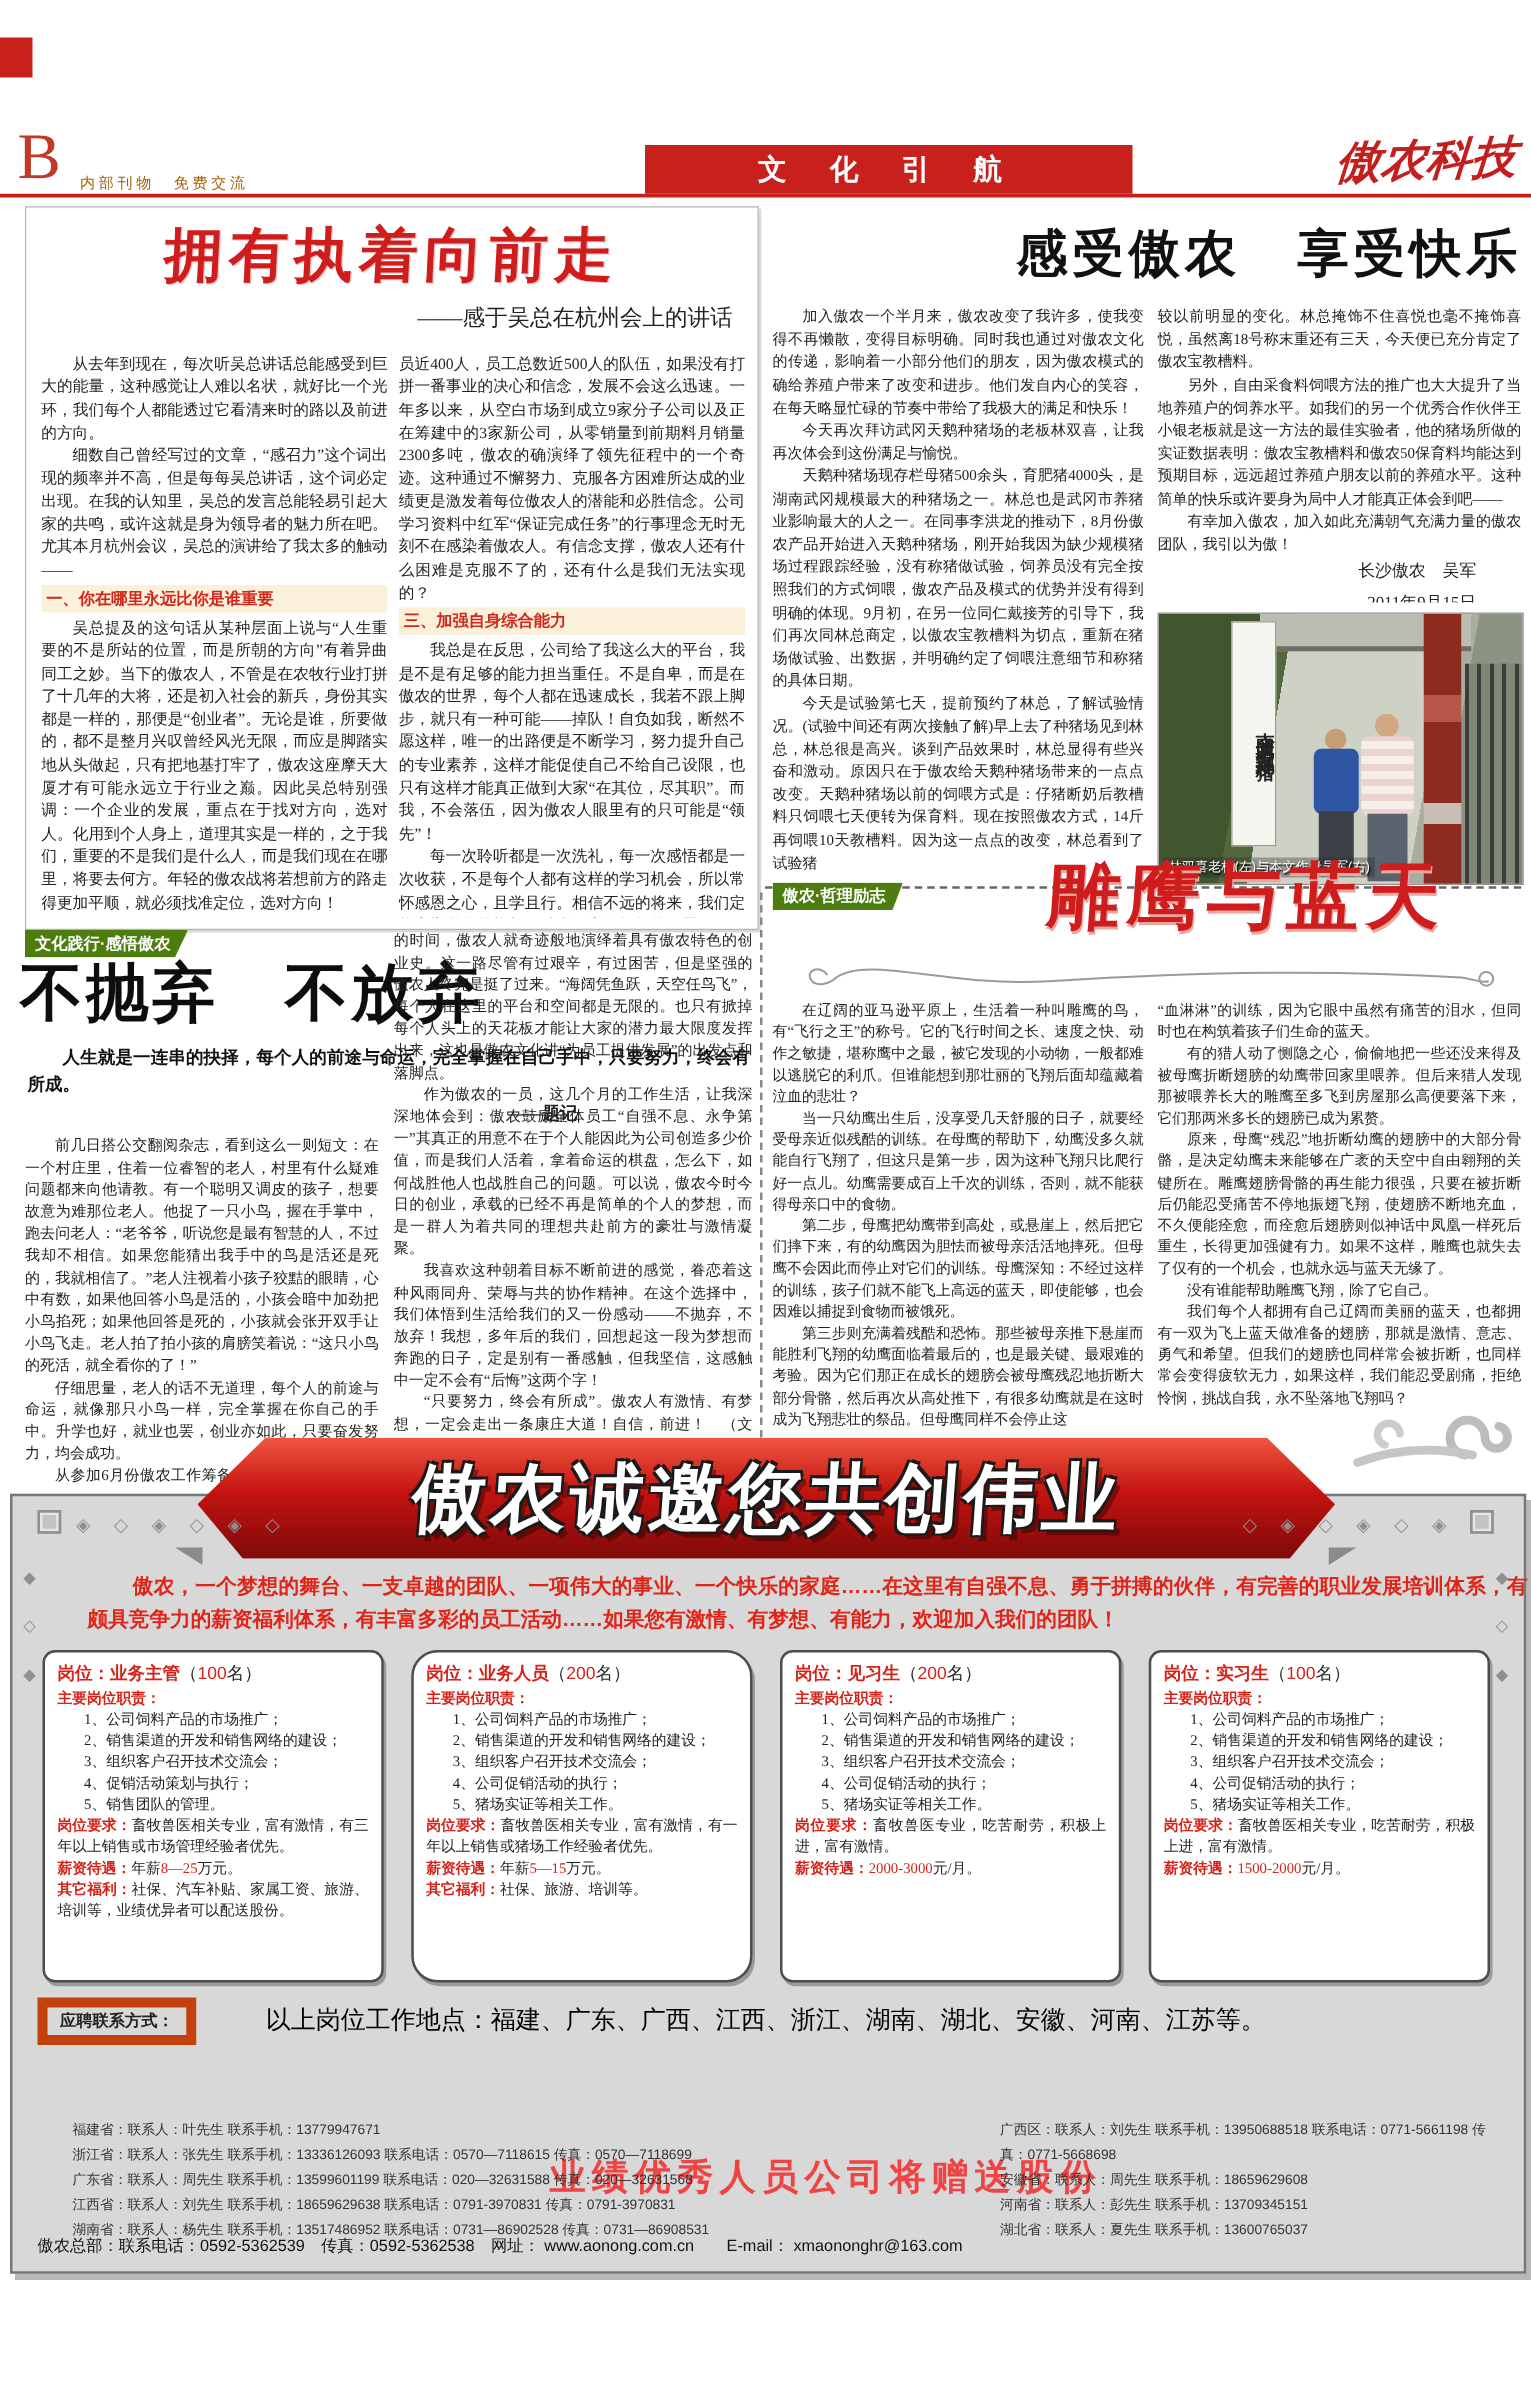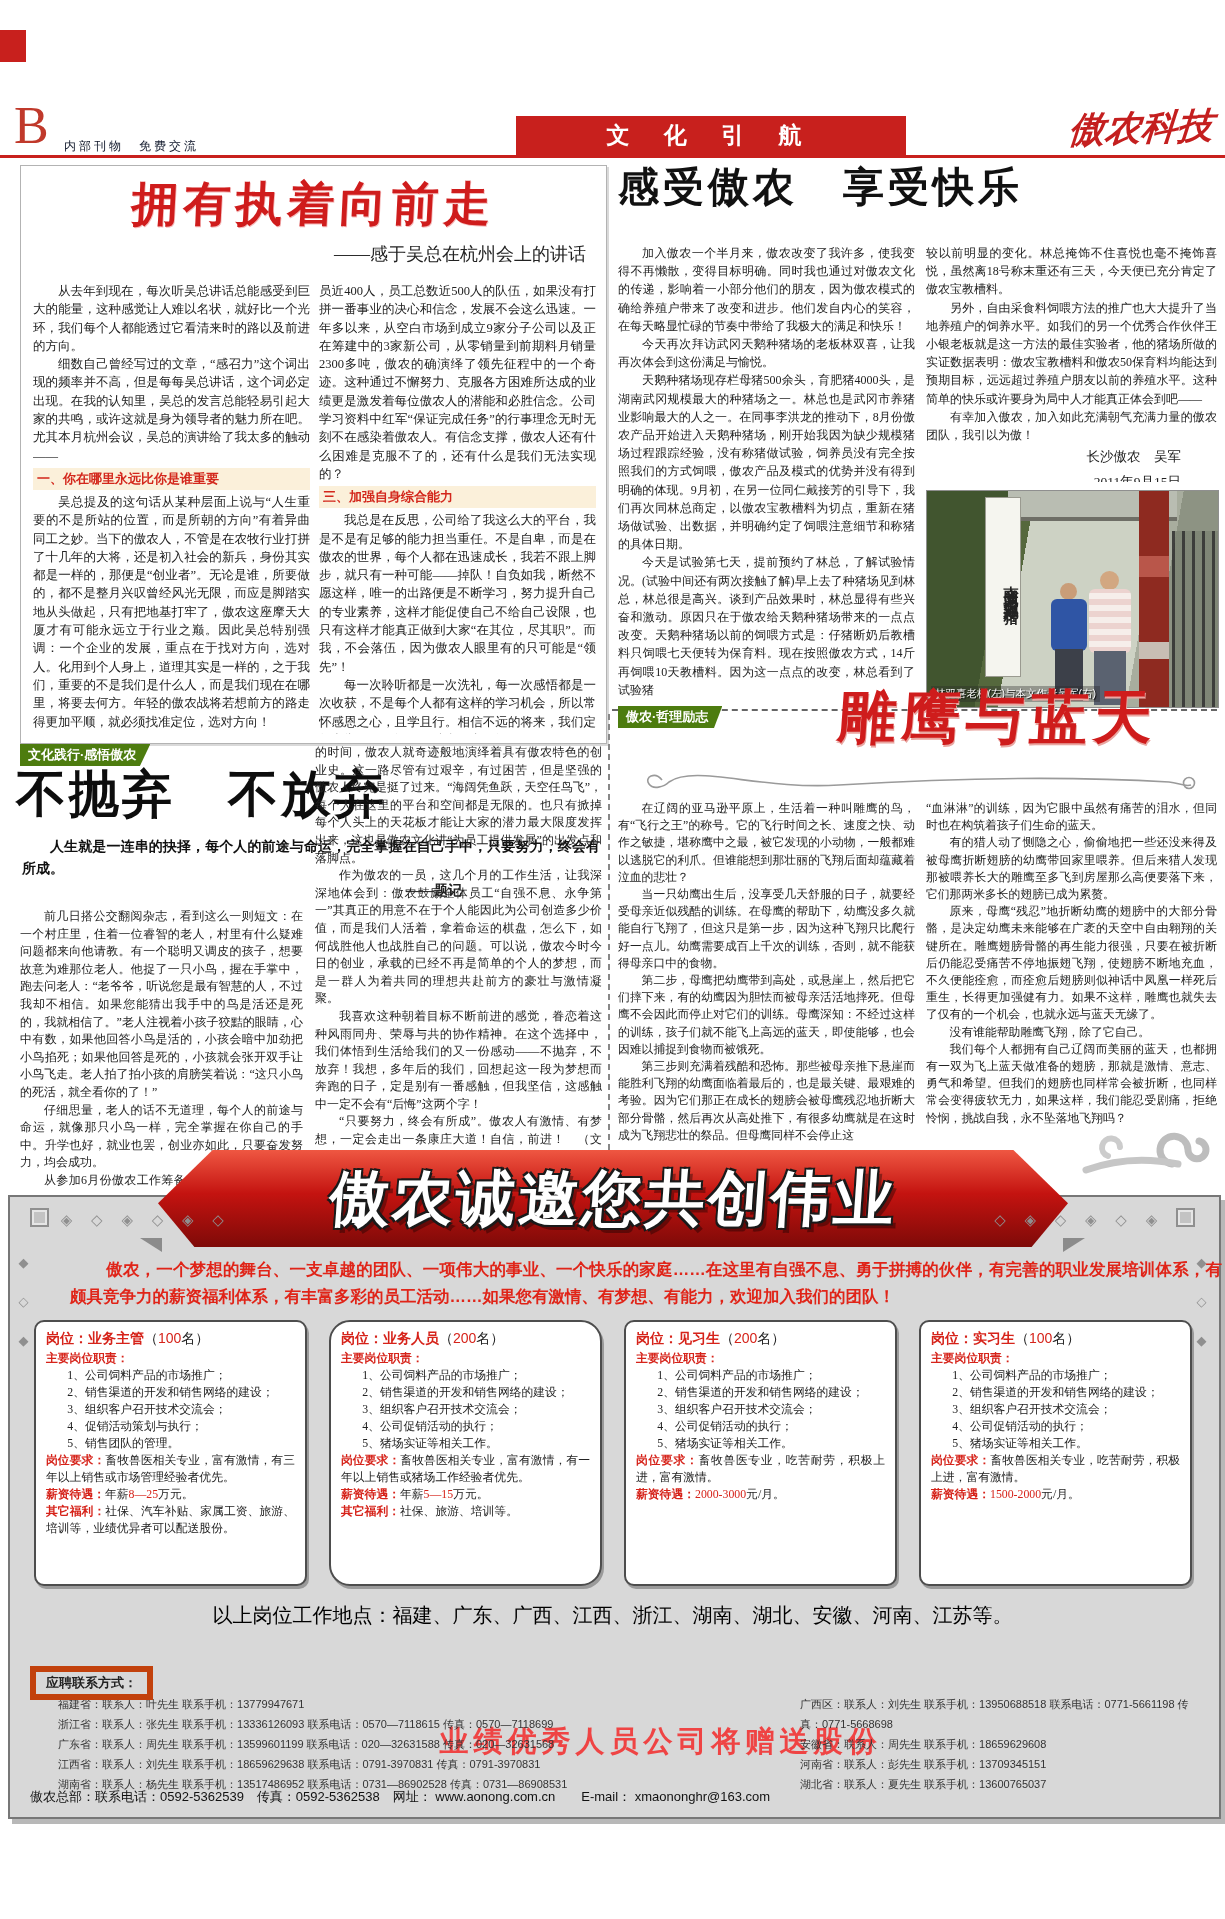--- a/index.html
+++ b/index.html
@@ -4,21 +4,21 @@
 <style>
   html,body{margin:0;padding:0;background:#efefef;}
   #page{position:relative;width:1225px;height:1919px;background:#ffffff;overflow:hidden;
         font-family:"Liberation Serif",serif;color:#222;}
   [data-bind]{white-space:pre-wrap;}
 
   
   .corner-red{position:absolute;left:0;top:30px;width:26px;height:32px;background:#c8201d;}
   .sec-letter{position:absolute;left:14px;top:100px;font-family:"Liberation Serif",serif;
               font-size:52px;line-height:52px;color:#c0392b;}
-  .tagline{position:absolute;left:64px;top:138px;font-size:12px;color:#0f172a;letter-spacing:3px;}
+  .tagline{position:absolute;left:64px;top:138px;font-size:12px;color:#a16207;letter-spacing:3px;}
   .hdr-rule{position:absolute;left:0;top:155px;width:1225px;height:3px;background:#c8201d;}
   .hdr-banner{position:absolute;left:516px;top:116px;width:390px;height:39px;background:#c8201d;
               color:#fff;text-align:center;font-size:23px;line-height:39px;letter-spacing:14px;
               font-family:"Liberation Sans",sans-serif;font-weight:bold;}
   .logo{position:absolute;right:12px;top:104px;font-size:36px;font-weight:bold;color:#c41f1f;
         font-style:italic;transform:skewX(-6deg) rotate(-2deg);font-family:"Liberation Serif",serif;}
 
   
   .a1-box{position:absolute;left:20px;top:165px;width:585px;height:577px;border:1px solid #b3b3b3;
           box-shadow:2px 2px 0 #d9d9d9;background:#fff;}
@@ -28,21 +28,21 @@
   .a1-sub{position:absolute;top:76px;right:20px;font-size:18px;color:#222;}
   .a1-col{position:absolute;top:116px;width:277px;height:452px;overflow:hidden;
           font-size:12.5px;line-height:18.3px;text-align:justify;}
   .a1-col.c1{left:12px;} .a1-col.c2{left:298px;}
   .a1-col p{margin:0;text-indent:2em;}
   .a1-col p.cont{text-indent:0;}
   .subhead{background:#fbf0da;color:#d3271c;font-weight:bold;font-size:13px;line-height:20px;
            padding:1px 4px;margin:3px 0;font-family:"Liberation Sans",sans-serif;}
 
   
-  .a2-title{position:absolute;left:618px;top:160px;width:600px;text-align:left;font-size:41px;
+  .a2-title{position:absolute;left:618px;top:176px;width:600px;text-align:right;font-size:41px;
             font-weight:bold;letter-spacing:4px;color:#111;font-family:"Liberation Serif",serif;}
   .a2-col{position:absolute;top:244px;overflow:hidden;font-size:12px;line-height:18.2px;text-align:justify;}
   .a2-col.c1{left:618px;width:297px;height:462px;}
   .a2-col.c2{left:926px;width:291px;height:238px;}
   .a2-col p{margin:0;text-indent:2em;}
   .a2-col p.cont{text-indent:0;}
   .sign{ text-align:right;padding-right:36px;font-size:13.5px;line-height:25px;text-indent:0 !important;}
 
   
   .photo{position:absolute;left:926px;top:490px;width:291px;height:216px;border:1px solid #8f8f8f;
@@ -127,21 +127,21 @@
         border-radius:10px;box-shadow:2px 3px 0 #9a9a9a;z-index:6;box-sizing:border-box;
         padding:8px 10px;font-size:11.8px;line-height:17px;color:#222;}
   .card.j0{left:34px;} .card.j1{left:329px;border-radius:21px;} .card.j2{left:624px;} .card.j3{left:919px;}
   .card .ct{font-size:14px;margin-bottom:3px;font-family:"Liberation Sans",sans-serif;}
   .red{color:#d6231a;} .bold{font-weight:bold;}
   .card .duty{padding-left:1.8em;}
   .card .kv{text-align:justify;}
   .rec-loc{position:absolute;left:8px;top:1602px;width:1209px;text-align:center;font-size:20px;color:#000;z-index:6;}
   .rec-bonus{position:absolute;left:8px;top:1722px;width:1209px;text-align:center;font-size:29px;font-weight:900;
              color:#ef4444;letter-spacing:5px;z-index:6;font-family:"Liberation Sans",sans-serif;margin-left:48px;}
-  .apply-box{position:absolute;left:30px;top:1666px;border:6px solid #c2410c;background:#d8d8d8;padding:2px 10px;
+  .apply-box{position:absolute;left:30px;top:1598px;border:8px solid #c2410c;background:#d8d8d8;padding:2px 10px;
              font-size:13px;font-weight:bold;z-index:7;font-family:"Liberation Sans",sans-serif;}
   .contact-col{position:absolute;z-index:6;font-size:11px;line-height:20px;color:#333;
                font-family:"Liberation Sans",sans-serif;}
   .contact-col.lft{left:58px;top:1694px;width:730px;}
   .contact-col.rgt{left:800px;top:1694px;width:400px;}
   .hq{position:absolute;left:30px;top:1788px;z-index:6;font-size:13px;font-weight:normal;color:#111;
       font-family:"Liberation Sans",sans-serif;text-align:right;}
 </style>
 </head>
 <body>

